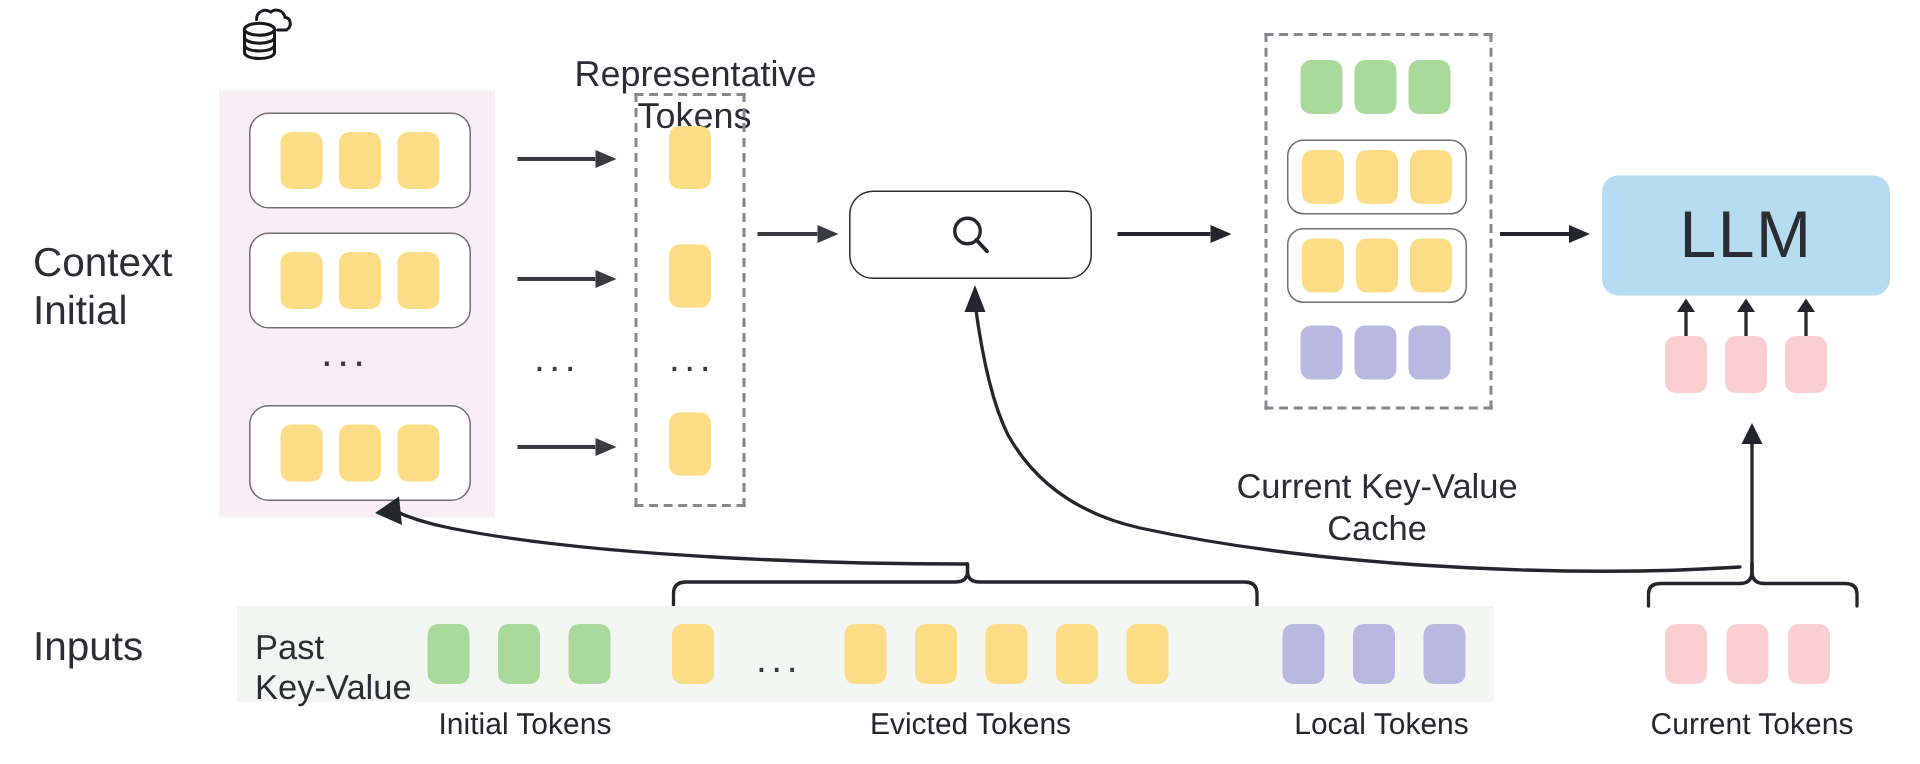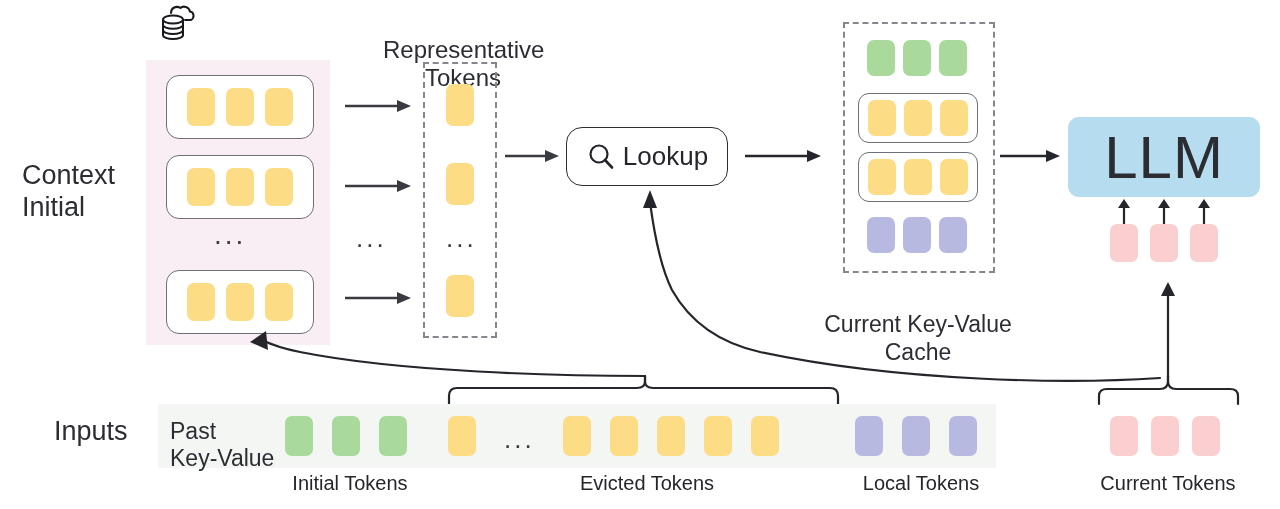--- a/index.html
+++ b/index.html
@@ -6,21 +6,21 @@
   body{width:1280px;height:509px;overflow:hidden;
        font-family:"Liberation Sans","DejaVu Sans",sans-serif;
        color:#25262b;}
   #stage{position:relative;width:1280px;height:509px;}
 
   .abs{position:absolute;}
   .lbl{position:absolute;color:#2b2d33;white-space:pre;line-height:1.18;}
 
   
   #ctx-memory-label{left:22px;top:160px;font-size:27px;}
-  #inputs-label{left:22px;top:416px;font-size:27px;margin-left:32px;}
+  #inputs-label{left:22px;top:416px;font-size:27px;}
 
   
   #memory-units-header{left:158px;top:4px;display:flex;align-items:center;gap:9px;}
   #memory-units-header .txt{font-size:24px;color:#2b2d33;}
 
   
   #context-memory-panel{left:146px;top:60px;width:184px;height:285px;background:#f9eef4;}
   .memory-unit{position:absolute;left:166px;width:146px;height:62px;
                background:#ffffff;border:1.4px solid #6f7076;border-radius:13px;
                display:flex;align-items:center;justify-content:center;gap:11px;}
@@ -62,21 +62,21 @@
   .kv-tok{width:28px;height:36px;}
   #kv-row-1{top:34px;}
   #kv-row-2{top:93px;}
   #kv-row-3{top:152px;}
   #kv-row-4{top:211px;}
   #kv-cache-caption{left:803px;top:274px;width:230px;text-align:center;font-size:23px;line-height:1.2;margin-top:37px;}
 
   
   #llm-box{left:1068px;top:117px;width:192px;height:80px;background:#b6dcef;border-radius:11px;
            display:flex;align-items:center;justify-content:center;}
-  #llm-box .txt{font-size:60px;color:#2b2d33;letter-spacing:1px;}
+  #llm-box .txt{font-size:44px;color:#2b2d33;letter-spacing:1px;}
   .llm-in-tok{position:absolute;width:28px;height:38px;top:224px;}
   #llm-tok-1{left:1110px;}
   #llm-tok-2{left:1150px;}
   #llm-tok-3{left:1190px;}
 
   
   #inputs-band{left:158px;top:404px;width:838px;height:64px;background:#f4f6f4;}
   #past-kv-label{left:170px;top:418px;font-size:23px;line-height:1.16;}
   .in-tok{position:absolute;width:28px;height:40px;top:416px;}
   #inputs-ellipsis{left:504px;top:424px;font-size:26px;letter-spacing:3px;color:#3a3b40;}
@@ -151,21 +151,20 @@
     <path d="M40 4 L54 10 L40 16 Z" fill="#3a3b40"></path>
   </svg>
 
   <div class="abs" id="lookup-box">
     <span>
       <svg width="30" height="30" viewBox="0 0 30 30">
         <circle cx="13" cy="12" r="8.5" fill="none" stroke="#25262b" stroke-width="2.2"></circle>
         <line x1="19" y1="18" x2="26" y2="25.5" stroke="#25262b" stroke-width="2.6" stroke-linecap="round"></line>
       </svg>
     </span>
-    <span class="txt">Lookup</span>
   </div>
 
   <svg class="arrow-svg" style="left:745px;top:146px;" width="80" height="20" viewBox="0 0 80 20">
     <line x1="0" y1="10" x2="62" y2="10" stroke="#25262b" stroke-width="2.6"></line>
     <path d="M62 4 L76 10 L62 16 Z" fill="#25262b"></path>
   </svg>
 
   <div class="abs" id="kv-cache-box"></div>
   <div class="kv-row" id="kv-row-1">
     <span class="tok tok-g kv-tok"></span>

